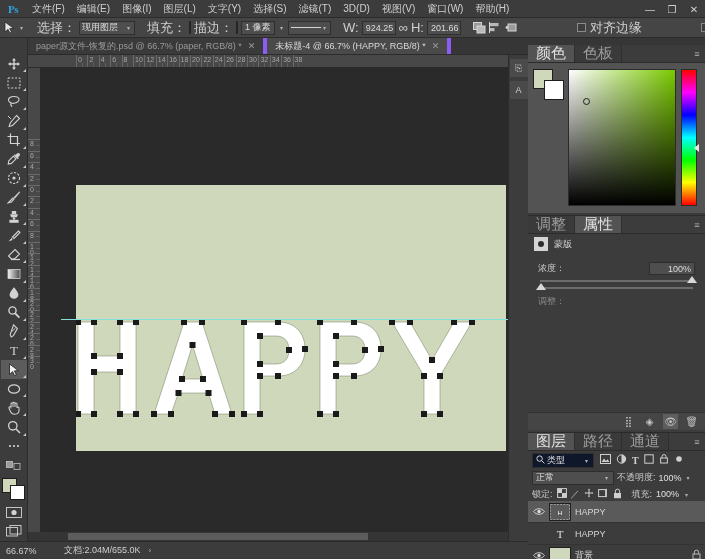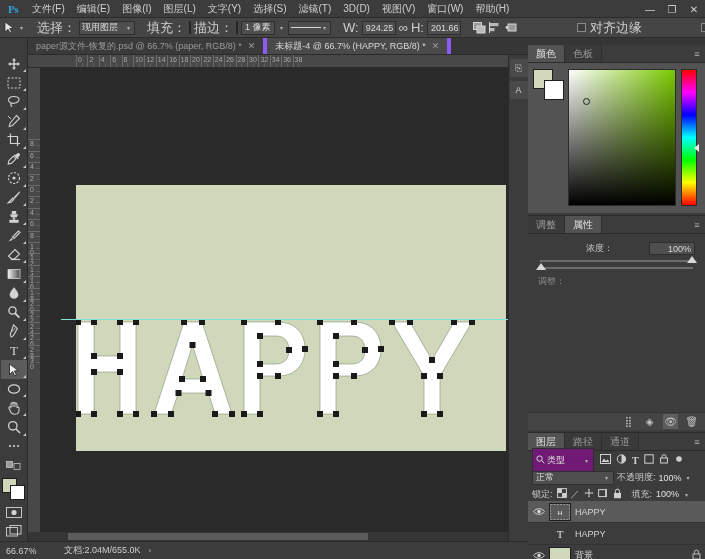--- a/index.html
+++ b/index.html
@@ -118,21 +118,21 @@
   
   .strip { position:absolute; left:508px; top:55px; width:20px; height:486px; background:#3c3c3c;
     border-left:1px solid #2b2b2b; display:flex; flex-direction:column; align-items:center; padding-top:4px; gap:4px; }
   .strip-btn { width:18px; height:18px; display:flex; align-items:center; justify-content:center;
     background:#4a4a4a; color:#d0d0d0; font-size:9px; }
 
   
   .panels { position:absolute; left:528px; top:45px; width:177px; height:514px; background:#3c3c3c; }
   .panel-tabs { display:flex; height:18px; background:#3c3c3c; align-items:stretch;
     border-bottom:1px solid #2b2b2b; }
-  .ptab { padding:0 8px; display:flex; align-items:center; font-size:10px; color:#9c9c9c;
+  .ptab { padding:0 8px; display:flex; align-items:center; font-size:15px; color:#9c9c9c;
     background:#3a3a3a; border-right:1px solid #2f2f2f; }
   .ptab.active { background:#535353; color:#e0e0e0; }
   .panel-menu { margin-left:auto; width:16px; display:flex; align-items:center; justify-content:center;
     color:#b5b5b5; font-size:9px; }
 
   
   .color-panel { position:absolute; left:0; top:0; width:177px; height:168px; background:#535353; }
   .color-body { position:absolute; left:0; top:19px; width:177px; height:149px; background:#535353;
     display:flex; padding:5px; gap:5px; }
   .cp-swatches { position:relative; width:30px; height:30px; }
@@ -158,39 +158,39 @@
   .mask-icon { width:14px; height:14px; background:#d4d4d4; display:flex; align-items:center; justify-content:center; }
   .mask-icon .dot { width:6px; height:6px; background:#2b2b2b; border-radius:50%; }
   .props-row { display:flex; align-items:center; gap:6px; height:24px; padding:0 6px; background:#454545;
     border-top:1px solid #323232; border-bottom:1px solid #323232; }
   .row-thumb { width:20px; height:13px; background:#3a3a3a; border:1px solid #1f1f1f; color:#fff;
     font-size:5px; display:flex; align-items:center; justify-content:center; font-weight:bold; }
   .row-btns { margin-left:auto; display:flex; gap:4px; }
   .rb { width:14px; height:14px; display:flex; align-items:center; justify-content:center; color:#cfcfcf; }
   .rb.sel { background:#6a6a6a; }
   .slider-block { padding:8px 10px 2px 10px; }
-  .slider-row { display:flex; align-items:flex-start; justify-content:space-between; margin-bottom:3px;margin-left:48px; }
+  .slider-row { display:flex; align-items:flex-start; justify-content:space-between; margin-bottom:3px; }
   .slider-label { font-size:9px; color:#cacaca; }
   .slider-val { min-width:46px; height:13px; background:#4e4e4e; border:1px solid #2e2e2e;
     font-size:9px; color:#dcdcdc; display:flex; align-items:center; justify-content:flex-end; padding:0 3px; }
   .track { position:relative; height:2px; background:#6c6c6c; margin:5px 2px 0 2px; }
   .knob { position:absolute; top:-4px; width:0; height:0; border-left:5px solid transparent;
     border-right:5px solid transparent; border-bottom:7px solid #d8d8d8; }
   .props-dim { font-size:9px; color:#8b8b8b; padding:4px 10px; }
   .props-footer { position:absolute; left:0; bottom:0; width:177px; height:18px; background:#454545;
     display:flex; align-items:center; justify-content:flex-end; gap:6px; padding-right:6px;
     border-top:1px solid #323232; }
   .pf-btn { width:15px; height:15px; display:flex; align-items:center; justify-content:center; color:#c5c5c5; }
   .pf-btn.on { background:#5e5e5e; }
 
   
   .layers-panel { position:absolute; left:0; top:387px; width:177px; height:172px; background:#3c3c3c;
     border-top:1px solid #2b2b2b; }
   .filter-row { display:flex; align-items:center; gap:0; height:18px; padding:1px 4px; }
-  .filter-kind { display:flex; align-items:center; gap:2px; height:25px; background:#701a75;
+  .filter-kind { display:flex; align-items:center; gap:2px; height:15px; background:#0f172a;
     border:1px solid #2e2e2e; padding:0 3px; width:62px; font-size:9px; color:#e0e0e0; }
   .filter-icons { display:flex; align-items:center; gap:5px; margin-left:6px; color:#cfcfcf; }
   .blend-row { display:flex; align-items:center; gap:3px; height:17px; padding:0 4px; }
   .blend-select { width:82px; height:14px; background:#4e4e4e; border:1px solid #2e2e2e; font-size:9px;
     color:#dcdcdc; display:flex; align-items:center; justify-content:space-between; padding:0 3px; }
   .lock-row { display:flex; align-items:center; gap:4px; height:16px; padding:0 4px; font-size:9px; color:#cacaca; }
   .layer-list { position:absolute; left:0; top:68px; width:177px; height:86px; background:#3c3c3c; }
   .layer { display:flex; align-items:center; height:22px; gap:4px; padding:0 4px;
     border-bottom:1px solid #333; }
   .layer.selected { background:#5a5a5a; }
@@ -705,20 +705,26 @@
         </div>
       </div>
     </div>
 
     <div class="props-panel">
       <div class="panel-tabs">
         <div class="ptab">调整</div>
         <div class="ptab active">属性</div>
         <div class="panel-menu">≡</div>
       </div>
+      <div class="props-head">
+        <span class="mask-icon">
+            <span class="dot"></span>
+          </span>
+        <span style="font-size:9px;color:#d0d0d0;">蒙版</span>
+      </div>
       <div class="slider-block">
         <div class="slider-row">
           <span class="slider-label">浓度：</span>
           <span class="slider-val">100%</span>
         </div>
         <div class="track">
           <span class="knob" style="right:-4px;"></span>
         </div>
         <div class="track">
           <span class="knob" style="left:-4px;"></span>

